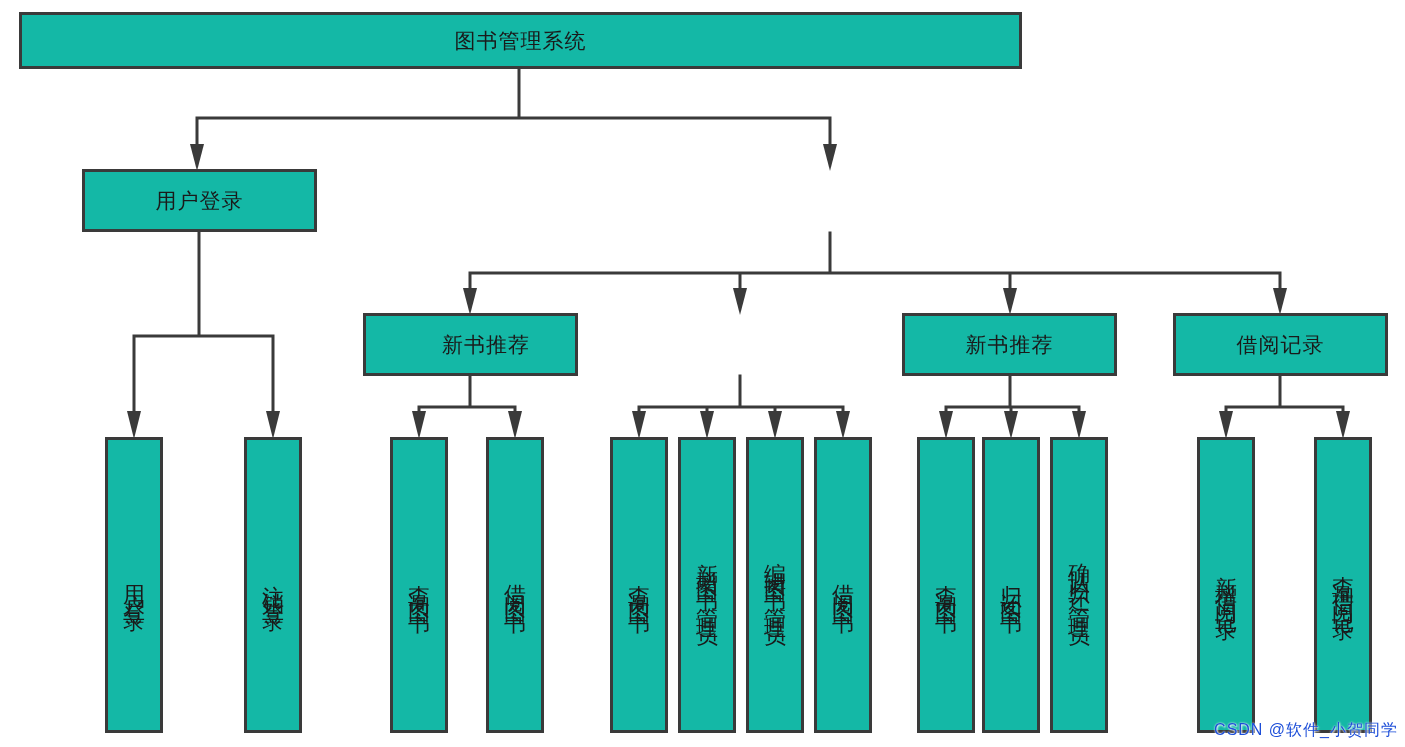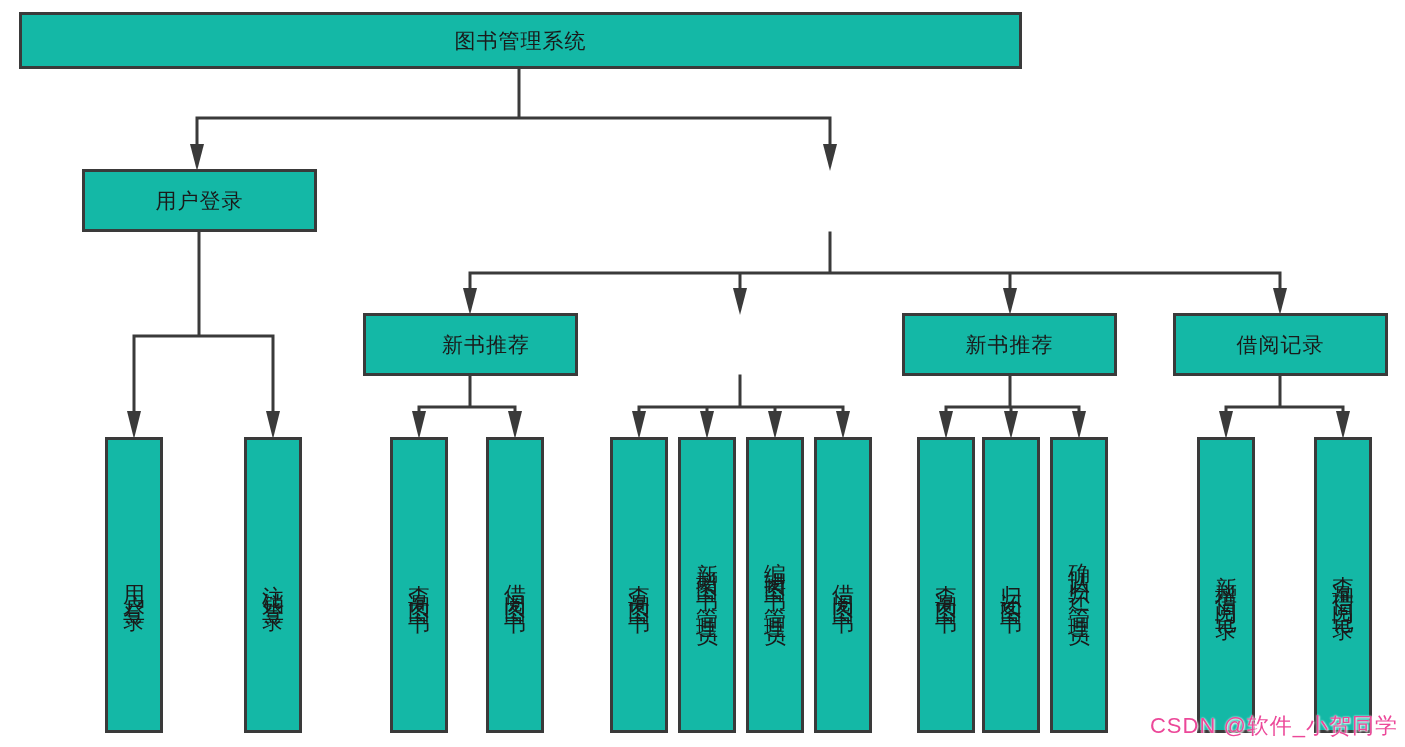--- a/index.html
+++ b/index.html
@@ -49,22 +49,22 @@
     text-orientation: mixed;
     white-space: nowrap;
     font-size: 22px;
     letter-spacing: 9px;
     color: #1a1a1a;
   }
   .watermark {
     position: absolute;
     right: 7px;
     bottom: 6px;
-    font-size: 22px;
-    color: #ec4899;
+    font-size: 16px;
+    color: #1d4ed8;
     letter-spacing: 1px;
     text-shadow: 0 0 2px #ffffff, 1px 1px 2px #ffffff;
     pointer-events: none;
   }
 </style>
 </head>
 <body>
 
 <div class="canvas">
 

